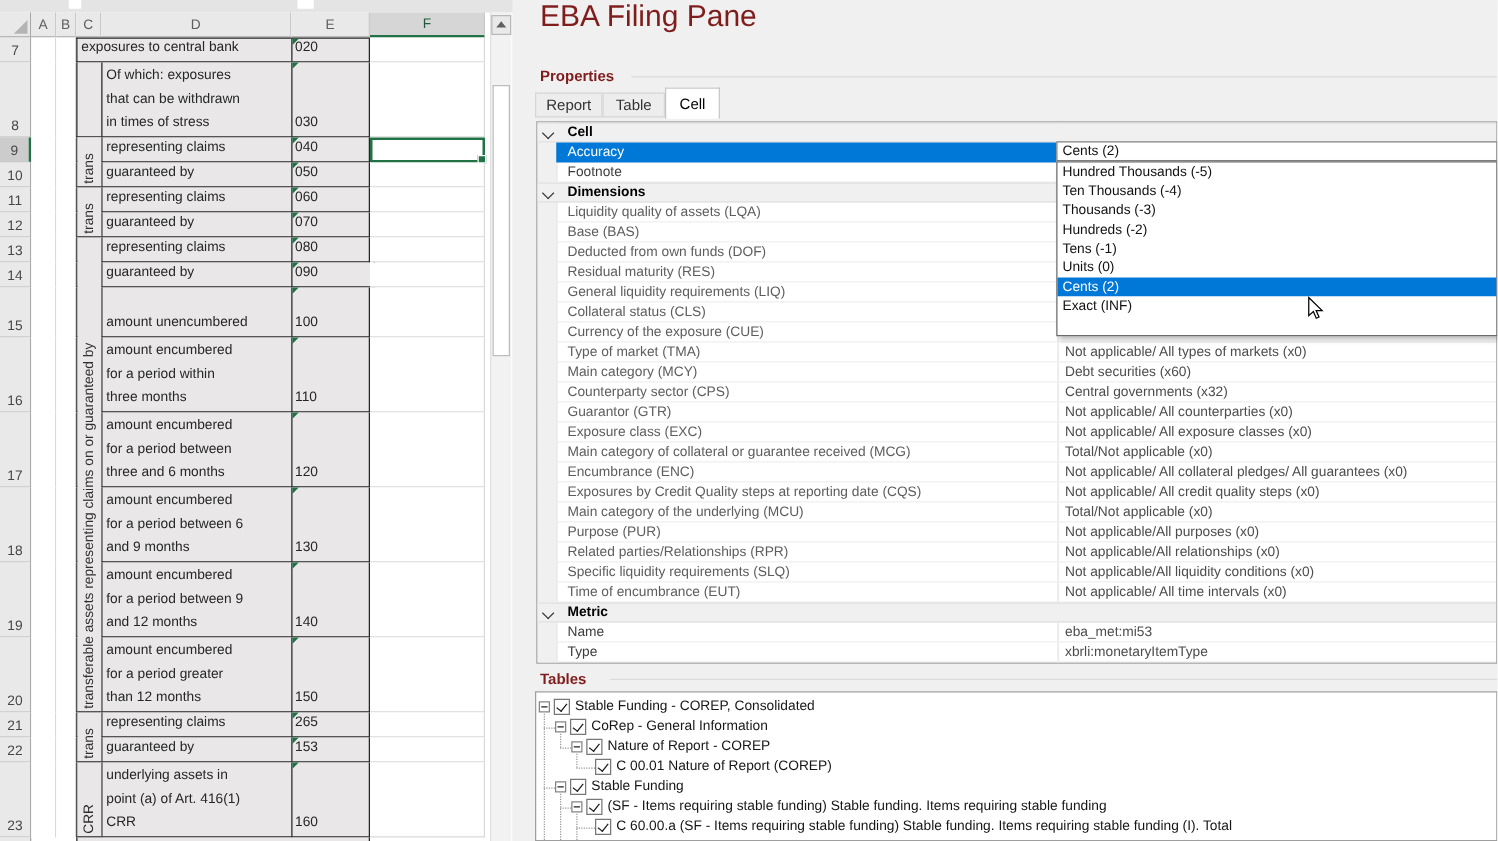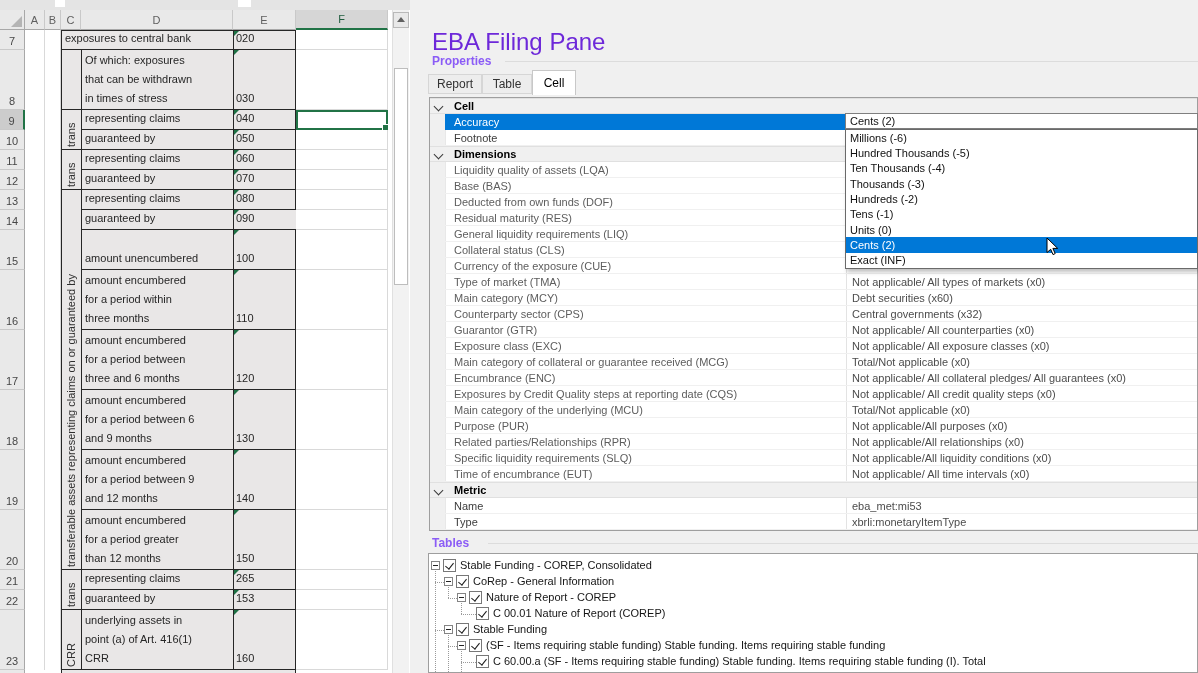--- a/index.html
+++ b/index.html
@@ -37,22 +37,22 @@
           border-bottom:1px solid #262626;overflow:hidden;pointer-events:none;}
   .cgroup span{position:absolute;left:15px;bottom:2px;transform-origin:0 100%;transform:rotate(-90deg);
           white-space:nowrap;font-size:11px;color:#2f2f2f;}
   .vscroll{position:absolute;left:392px;top:10px;width:16px;height:663px;background:#f2f2f2;border-left:1px solid #e0e0e0;}
   .sb-btn{position:absolute;left:0;top:2px;width:16px;height:16px;background:#e9e9e9;border:1px solid #b9b9b9;box-sizing:border-box;}
   .sb-btn::after{content:"";position:absolute;left:3px;top:4px;width:0;height:0;
           border-left:4px solid transparent;border-right:4px solid transparent;border-bottom:5px solid #606060;}
   .sb-thumb{position:absolute;left:1px;top:58px;width:14px;height:217px;background:#fff;border:1px solid #bdbdbd;box-sizing:border-box;}
   
   .panel{position:absolute;left:410px;top:0;width:788px;height:673px;background:#f0f0f0;}
-  .pane-title{position:absolute;left:22px;top:28px;font-size:24px;color:#6d28d9;}
-  .grp-label{position:absolute;font-size:12px;font-weight:700;color:#8b5cf6;text-align:center;}
+  .pane-title{position:absolute;left:22px;top:0;font-size:24px;color:#7f1d1d;}
+  .grp-label{position:absolute;font-size:12px;font-weight:700;color:#7f1d1d;text-align:center;}
   .divider{position:absolute;height:1px;background:#dcdcdc;}
   .tab{position:absolute;top:74px;height:20px;font-size:12px;color:#333;background:#ededed;border:1px solid #d6d6d6;
        box-sizing:border-box;display:flex;align-items:center;justify-content:center;}
   .tab.active{top:70px;height:25px;background:#fff;border:1px solid #c8c8c8;border-bottom:none;color:#000;z-index:2;}
   .grid{position:absolute;left:19px;top:97px;width:769px;height:434px;background:#fff;border:1px solid #9e9e9e;
         box-sizing:border-box;overflow:hidden;}
   .grid-gutter{position:absolute;left:0;top:0;width:15px;height:100%;background:#f0f0f0;border-right:1px solid #e8e8e8;}
   .vsep{position:absolute;left:416px;top:0;width:1px;height:100%;background:#e3e3e3;}
   .grow{position:absolute;left:0;width:100%;height:16px;box-sizing:border-box;}
   .grow.prow{border-bottom:1px solid #f0f0f0;}
@@ -369,21 +369,20 @@
             <div class="gval">eba_met:mi53</div>
           </div>
           <div class="grow prow" style="top: 416px;">
             <div class="gname">Type</div>
             <div class="gval">xbrli:monetaryItemType</div>
           </div>
         </div>
     </div>
     <div class="editor">Cents (2)</div>
     <div class="ddlist" id="ddlist">
-        <div class="ddopt">Millions (-6)</div>
         <div class="ddopt">Hundred Thousands (-5)</div>
         <div class="ddopt">Ten Thousands (-4)</div>
         <div class="ddopt">Thousands (-3)</div>
         <div class="ddopt">Hundreds (-2)</div>
         <div class="ddopt">Tens (-1)</div>
         <div class="ddopt">Units (0)</div>
         <div class="ddopt hl">Cents (2)</div>
         <div class="ddopt">Exact (INF)</div>
       </div>
     <div class="grp-label" style="left:22px;top:536px;">Tables</div>

